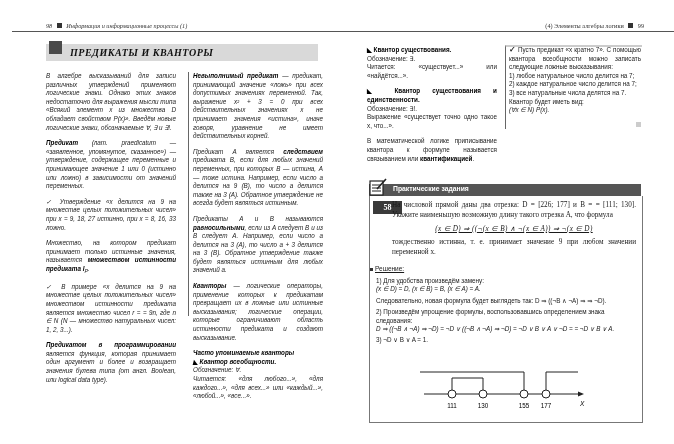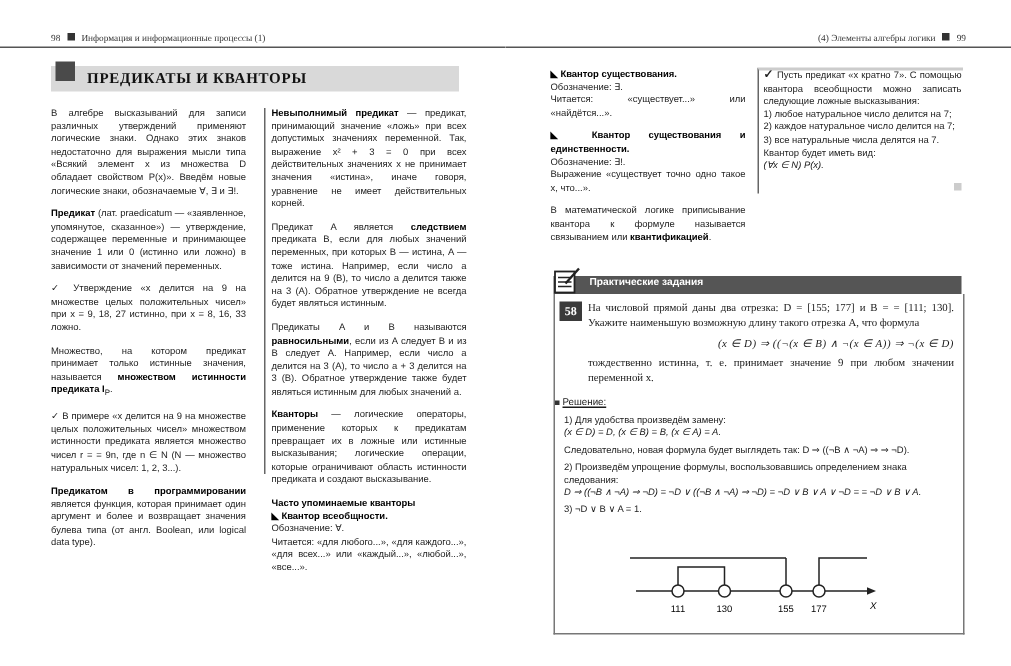--- a/index.html
+++ b/index.html
@@ -1,19 +1,19 @@
 <!DOCTYPE html>
 <html><head>
 <meta charset="utf-8">
 <style>
   html, body { margin: 0; padding: 0; background: #ffffff; }
   body { width: 674px; height: 444px; position: relative; overflow: hidden;
          font-family: "Liberation Sans", sans-serif; color: #1a1a1a; }
   .page { position: absolute; top: 0; height: 444px; background: #fff; }
-  .page.left { left: 0; width: 337px; }
+  .page.left { left: 12px; width: 337px; font-style: italic; }
   .page.right { left: 337px; width: 337px; }
 
   .running-head { position: absolute; top: 22px; font-family: "Liberation Serif", serif;
                   font-size: 6.2px; color: #333; white-space: nowrap; }
   .left .running-head { left: 34px; }
   .right .running-head { right: 30px; }
   .rh-square { display: inline-block; width: 5px; height: 5px; background: #333; vertical-align: 0; margin: 0 3px; }
   .rule { position: absolute; top: 31px; height: 1px; background: #555; }
   .left .rule { left: 0; width: 337px; }
   .right .rule { left: 0; width: 337px; }
@@ -34,26 +34,26 @@
   .r-col2 { left: 170px; top: 46px; width: 132px; }
   .note-box { position: absolute; left: 168px; top: 45px; width: 136px; height: 82px; border-left: 1px solid #666; border-top: 2px solid #ccc; }
   .note-box .corner { position: absolute; right: 1px; bottom: 2px; width: 5px; height: 5px; background: #ccc; }
   .check { font-weight: bold; font-size: 8px; }
 
   .pt-header { position: absolute; left: 32px; top: 184px; width: 272px; height: 12px; background: #555; }
   .pt-header .txt { position: absolute; left: 24px; top: 1px; font-size: 6.8px; font-weight: bold; color: #fff; }
   .pt-icon { position: absolute; left: 32px; top: 178px; width: 20px; height: 18px; }
   .task-box { position: absolute; left: 32px; top: 196px; width: 272px; height: 226px;
               border: 1px solid #777; border-top: none; }
-  .task-num { position: absolute; left: 3px; top: 5px; width: 15px; height: 13px; background: #3a3a3a;
+  .task-num { position: absolute; left: 3px; top: 5px; width: 29px; height: 13px; background: #3a3a3a;
               color: #fff; font-family: "Liberation Serif", serif; font-weight: bold; font-size: 8px; text-align: center; line-height: 13px; }
   .task-text { position: absolute; left: 22px; top: 4px; width: 244px; font-family: "Liberation Serif", serif;
                font-size: 7.2px; line-height: 10px; text-align: justify; }
   .task-text p { margin: 0; }
-  .formula { text-align: right; font-style: italic; margin: 4px 0 3px 0 !important; letter-spacing: 0.4px; }
+  .formula { text-align: center; font-style: italic; margin: 4px 0 3px 0 !important; letter-spacing: 0.4px; text-decoration: underline; }
   .solution-label { position: absolute; left: 0; top: 69px; font-size: 6.5px; text-decoration: underline; }
   .solution-label .bullet { display: inline-block; width: 3px; height: 3px; background: #333; margin-right: 2px; vertical-align: 0; }
   .solution { position: absolute; left: 6px; top: 81px; width: 260px; font-size: 6.3px; line-height: 8.4px; }
   .solution p { margin: 0 0 3px 0; }
   .numline { position: absolute; left: 50px; top: 172px; width: 200px; height: 46px; }
 </style>
 </head>
 <body>
 
 <div class="page left">
@@ -128,21 +128,21 @@
   <svg class="pt-icon" viewBox="0 0 20 18">
     <rect x="1" y="3" width="13" height="14" fill="#fff" stroke="#222" stroke-width="1.2"></rect>
     <line x1="3" y1="7" x2="12" y2="7" stroke="#222" stroke-width="1"></line>
     <line x1="3" y1="10" x2="12" y2="10" stroke="#222" stroke-width="1"></line>
     <line x1="3" y1="13" x2="12" y2="13" stroke="#222" stroke-width="1"></line>
     <line x1="8" y1="11" x2="17" y2="1" stroke="#222" stroke-width="1.6"></line>
   </svg>
   <div class="task-box">
     <div class="task-num">58</div>
     <div class="task-text">
-      <p>На числовой прямой даны два отрезка: D = [155; 177] и B = = [111; 130]. Укажите наименьшую возможную длину такого отрезка A, что формула</p>
+      <p>На числовой прямой даны два отрезка: D = [226; 177] и B = = [111; 130]. Укажите наименьшую возможную длину такого отрезка A, что формула</p>
       <p class="formula">(x ∈ D) ⇒ ((¬(x ∈ B) ∧ ¬(x ∈ A)) ⇒ ¬(x ∈ D)</p>
       <p>тождественно истинна, т. е. принимает значение 9 при любом значении переменной x.</p>
     </div>
     <div class="solution-label"><span class="bullet"></span><span>Решение:</span></div>
     <div class="solution">
       <p style="margin-bottom:0">1) Для удобства произведём замену:</p>
       <p style="font-style:italic;">(x ∈ D) = D, (x ∈ B) = B, (x ∈ A) = A.</p>
       <p>Следовательно, новая формула будет выглядеть так: D ⇒ ((¬B ∧ ¬A) ⇒ ⇒ ¬D).</p>
       <p style="margin-bottom:0">2) Произведём упрощение формулы, воспользовавшись определением знака следования:</p>
       <p style="font-style:italic;">D ⇒ ((¬B ∧ ¬A) ⇒ ¬D) = ¬D ∨ ((¬B ∧ ¬A) ⇒ ¬D) = ¬D ∨ B ∨ A ∨ ¬D = = ¬D ∨ B ∨ A.</p>

